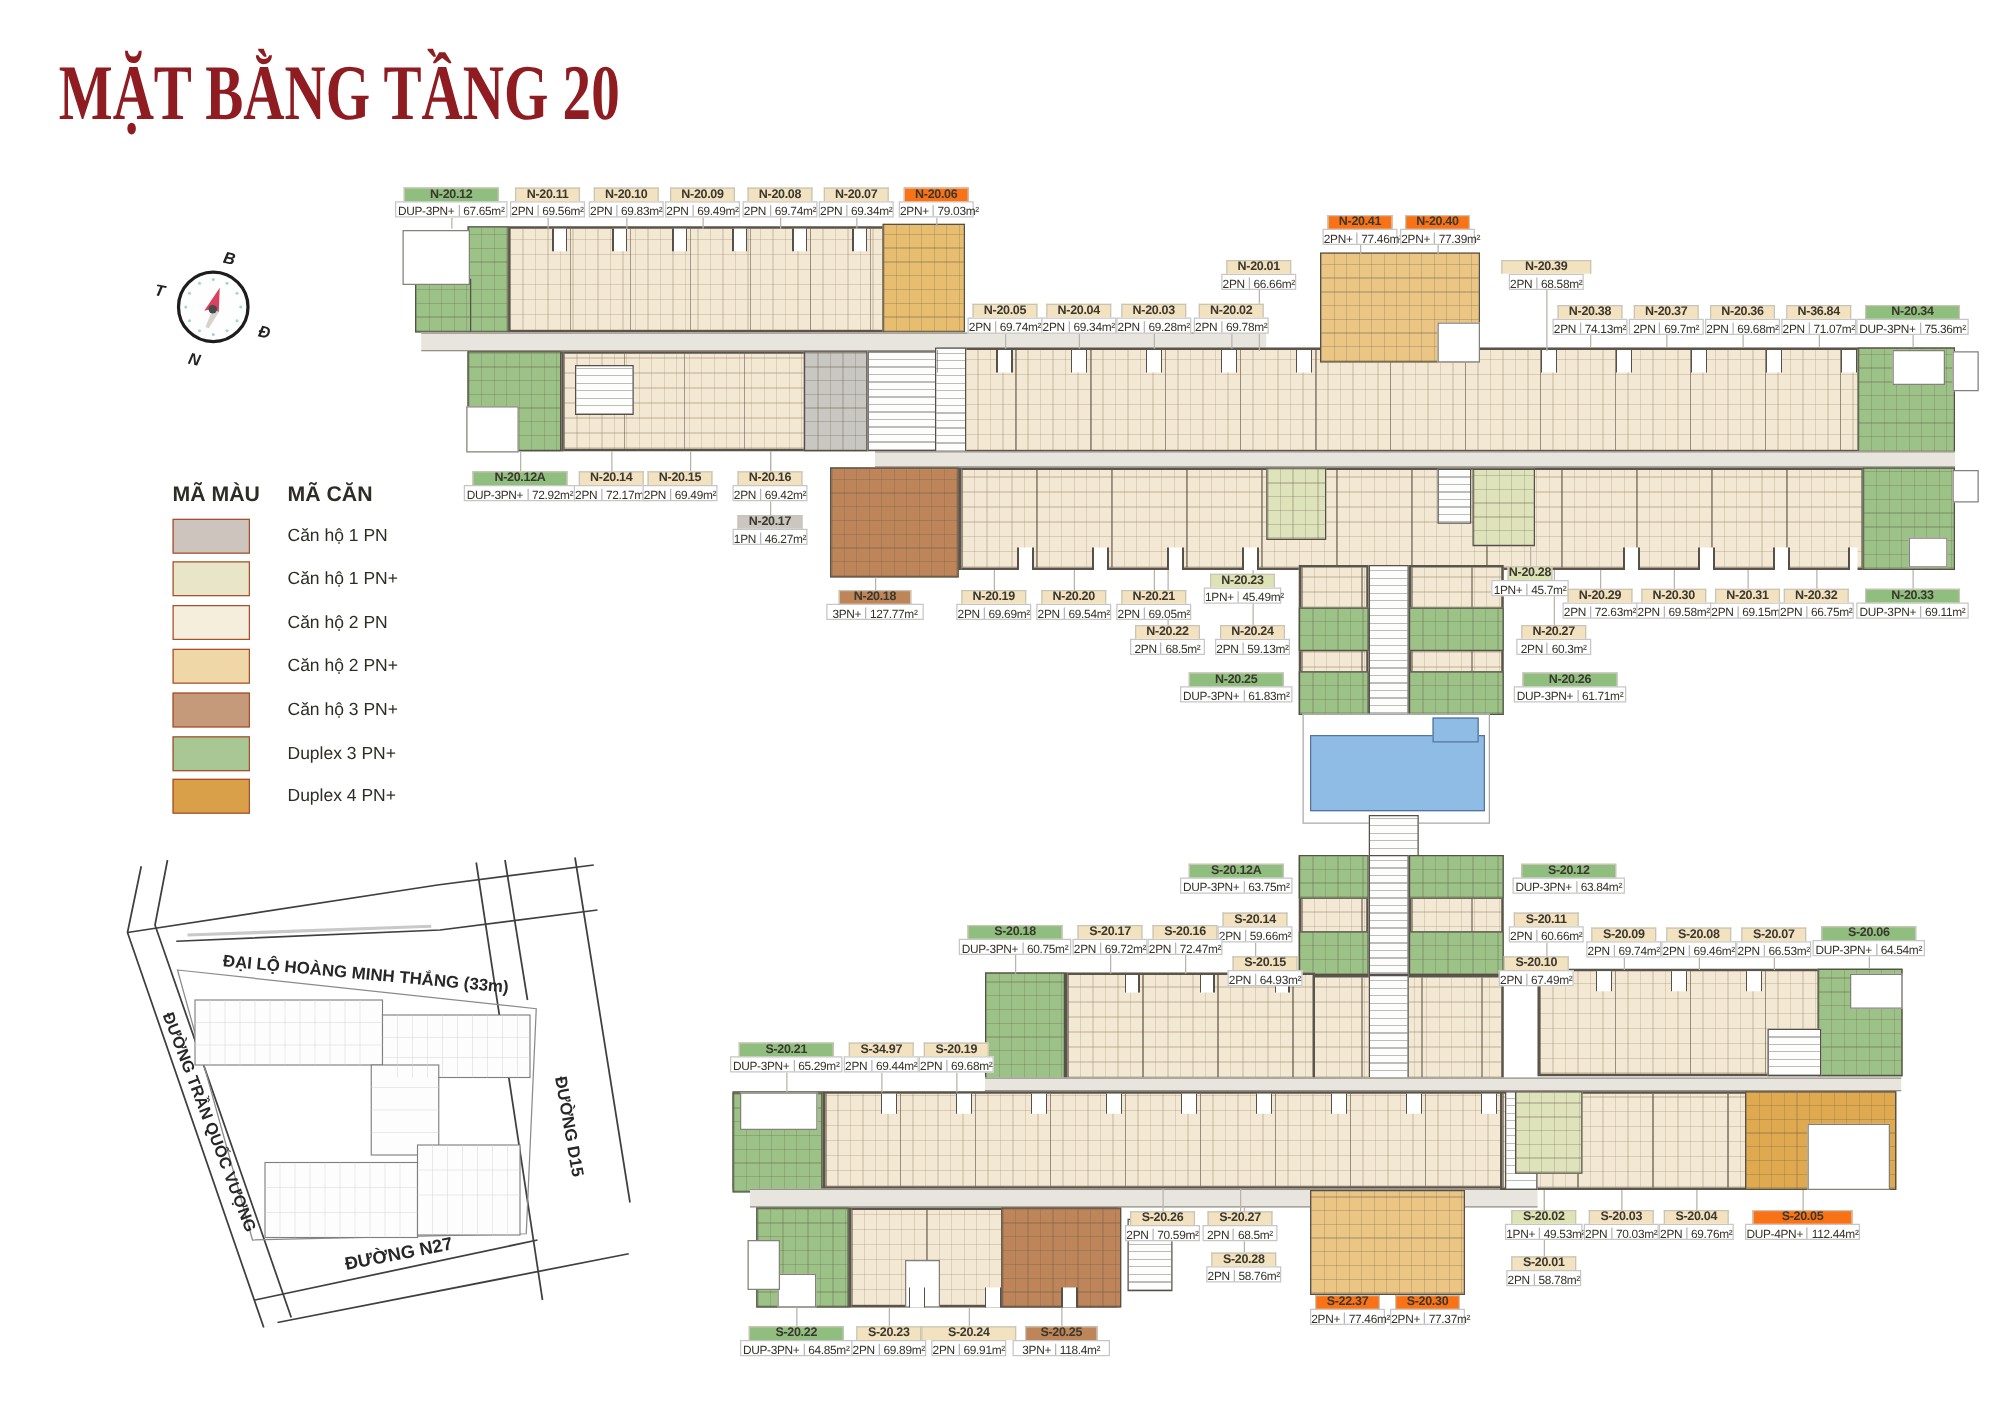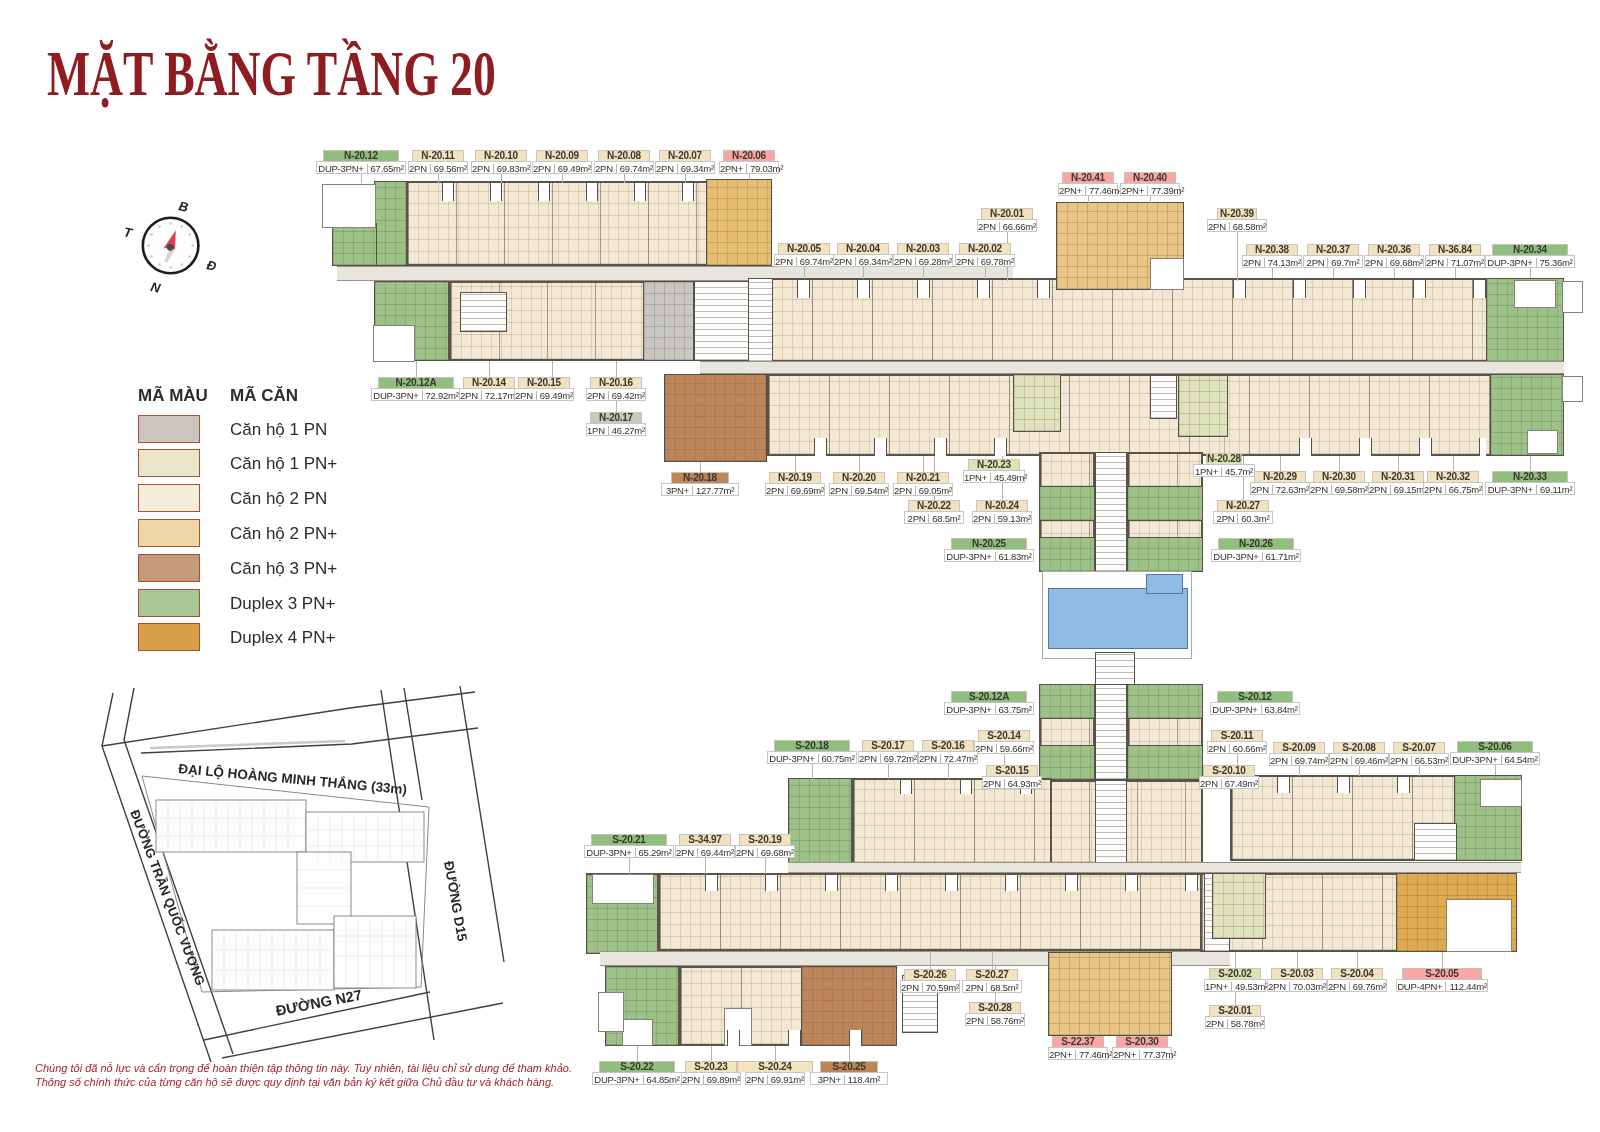--- a/index.html
+++ b/index.html
@@ -31,26 +31,26 @@
 .corr{position:absolute;box-sizing:border-box;background:#e8e5df;
  border-top:1.5px solid #979188;border-bottom:1.5px solid #979188}
 .pool{position:absolute;box-sizing:border-box;background:#8fbce4;border:1.5px solid #53749f}
 
 .L{position:absolute;transform:translateX(-50%);text-align:center;z-index:6;line-height:0}
 .L b{display:inline-block;box-sizing:border-box;border:1px solid #c9c4b6;border-bottom:none;letter-spacing:-.25px;
   font-weight:bold;color:#3a372e;font-size:10px;line-height:10.5px;height:11px;white-space:nowrap}
 .L span{display:block;box-sizing:border-box;background:#fff;border:1px solid #c6c6c6;margin:0 auto;letter-spacing:-.25px;
   color:#343129;font-size:9.5px;line-height:9.5px;height:13px;padding-top:1.5px;white-space:nowrap}
 .L i{display:inline-block;width:1px;height:9px;background:#b5b5b5;margin:0 3px;vertical-align:-1px;font-style:normal}
-.hc{background:#f3e2c0}.hg{background:#8fbe7f}.ho{background:#fca5a5}
+.hc{background:#f3e2c0}.hg{background:#8fbe7f}.ho{background:#f97316}
 .hv{background:#dde3b4}.hy{background:#c9c7c0}.hb{background:#bd8558}
 
 .lt{position:absolute;font-weight:bold;font-size:17px;color:#2e2c26}
 .sw{position:absolute;width:62px;height:28px;box-sizing:border-box;border:1.3px solid #a8502e}
-.sl{position:absolute;font-size:17px;color:#2e2c26;font-weight:500}
+.sl{position:absolute;font-size:14px;color:#2e2c26;font-weight:500}
 #disc{position:absolute;left:35px;top:1062px;font-size:11px;line-height:13.8px;
   font-style:italic;color:#a3242b}
 </style></head><body>
 <div id="p">
 <div id="title">MẶT BẰNG TẦNG 20</div>
 
 <svg style="position:absolute;left:110px;top:185px" width="130" height="125" viewBox="0 0 130 125">
 <circle cx="60.6" cy="60.5" r="27.8" fill="#fefefe" stroke="#1d1d1d" stroke-width="2.6"></circle>
 <g fill="#9fd8cb">
 <circle cx="60.6" cy="38.5" r="1.2"></circle>
@@ -120,22 +120,20 @@
 <path d="M224,930 v60 M236,930 v60 M248,930 v60 M260,930 v60 M272,930 v60 M284,930 v60 M296,930 v60 M308,930 v60 M320,930 v60 M346,916 v72 M358,916 v72 M370,916 v72 M382,916 v72 M394,916 v72 M406,916 v72"></path>
 </g>
 <g fill="#272727" font-weight="bold">
 <text x="178" y="773" font-size="13.5" transform="rotate(5.3 178 773)">ĐẠI LỘ HOÀNG MINH THẮNG (33m)</text>
 <text x="130" y="812" font-size="13" transform="rotate(69 130 812)">ĐƯỜNG TRẦN QUỐC VƯỢNG</text>
 <text x="444" y="862" font-size="13.5" transform="rotate(80 444 862)">ĐƯỜNG D15</text>
 <text x="277" y="1016" font-size="14.5" transform="rotate(-11 277 1016)">ĐƯỜNG N27</text>
 </g>
     </svg>
 
-<div id="disc">Chúng tôi đã nỗ lực và cẩn trọng để hoàn thiện tập thông tin này. Tuy nhiên, tài liệu chỉ sử dụng để tham khảo.<br>
-Thông số chính thức của từng căn hộ sẽ được quy định tại văn bản ký kết giữa Chủ đầu tư và khách hàng.</div>
 
 <div class="u" style="left:406px;top:181px;width:302px;height:85px"></div>
 <div class="ov green" style="left:374px;top:181px;width:33px;height:85px"></div>
 <div class="ov green" style="left:332px;top:223px;width:45px;height:43px"></div>
 <div class="wht" style="left:322px;top:184px;width:54px;height:44px"></div>
 <div class="ov orange" style="left:706px;top:179px;width:66px;height:87px"></div>
 <div class="corr" style="left:337px;top:266px;width:676px;height:15px"></div>
 <div class="u" style="left:449px;top:281px;width:245px;height:80px"></div>
 <div class="shaft" style="left:460px;top:292px;width:47px;height:40px"></div>
 <div class="u" style="left:374px;top:281px;width:77px;height:80px"></div>
@@ -229,21 +227,21 @@
 <div class="L" style="left:685px;top:150px"><b class="hc" style="width:52px">N-20.07</b><span style="width:60px">2PN<i></i>69.34m²</span></div>
 <div style="position:absolute;left:685px;top:174px;width:1px;height:9px;background:#b8b4ac;z-index:4"></div>
 <div class="L" style="left:749px;top:150px"><b class="ho" style="width:52px">N-20.06</b><span style="width:60px">2PN+<i></i>79.03m²</span></div>
 <div style="position:absolute;left:749px;top:174px;width:1px;height:7px;background:#b8b4ac;z-index:4"></div>
 <div class="L" style="left:1088px;top:172px"><b class="ho" style="width:52px">N-20.41</b><span style="width:60px">2PN+<i></i>77.46m²</span></div>
 <div style="position:absolute;left:1088px;top:196px;width:1px;height:8px;background:#b8b4ac;z-index:4"></div>
 <div class="L" style="left:1150px;top:172px"><b class="ho" style="width:52px">N-20.40</b><span style="width:60px">2PN+<i></i>77.39m²</span></div>
 <div style="position:absolute;left:1150px;top:196px;width:1px;height:8px;background:#b8b4ac;z-index:4"></div>
 <div class="L" style="left:1007px;top:208px"><b class="hc" style="width:52px">N-20.01</b><span style="width:60px">2PN<i></i>66.66m²</span></div>
 <div style="position:absolute;left:1007px;top:232px;width:1px;height:49px;background:#b8b4ac;z-index:4"></div>
-<div class="L" style="left:1237px;top:208px"><b class="hc" style="width:40px">N-20.39</b><span style="width:60px">2PN<i></i>68.58m²</span></div>
+<div class="L" style="left:1237px;top:208px"><b class="hc" style="width:72px">N-20.39</b><span style="width:60px">2PN<i></i>68.58m²</span></div>
 <div style="position:absolute;left:1237px;top:232px;width:1px;height:49px;background:#b8b4ac;z-index:4"></div>
 <div class="L" style="left:804px;top:243px"><b class="hc" style="width:52px">N-20.05</b><span style="width:60px">2PN<i></i>69.74m²</span></div>
 <div style="position:absolute;left:804px;top:267px;width:1px;height:12px;background:#b8b4ac;z-index:4"></div>
 <div class="L" style="left:863px;top:243px"><b class="hc" style="width:52px">N-20.04</b><span style="width:60px">2PN<i></i>69.34m²</span></div>
 <div style="position:absolute;left:863px;top:267px;width:1px;height:12px;background:#b8b4ac;z-index:4"></div>
 <div class="L" style="left:923px;top:243px"><b class="hc" style="width:52px">N-20.03</b><span style="width:60px">2PN<i></i>69.28m²</span></div>
 <div style="position:absolute;left:923px;top:267px;width:1px;height:12px;background:#b8b4ac;z-index:4"></div>
 <div class="L" style="left:985px;top:243px"><b class="hc" style="width:52px">N-20.02</b><span style="width:60px">2PN<i></i>69.78m²</span></div>
 <div style="position:absolute;left:985px;top:267px;width:1px;height:12px;background:#b8b4ac;z-index:4"></div>
 <div class="L" style="left:1272px;top:244px"><b class="hc" style="width:52px">N-20.38</b><span style="width:60px">2PN<i></i>74.13m²</span></div>

